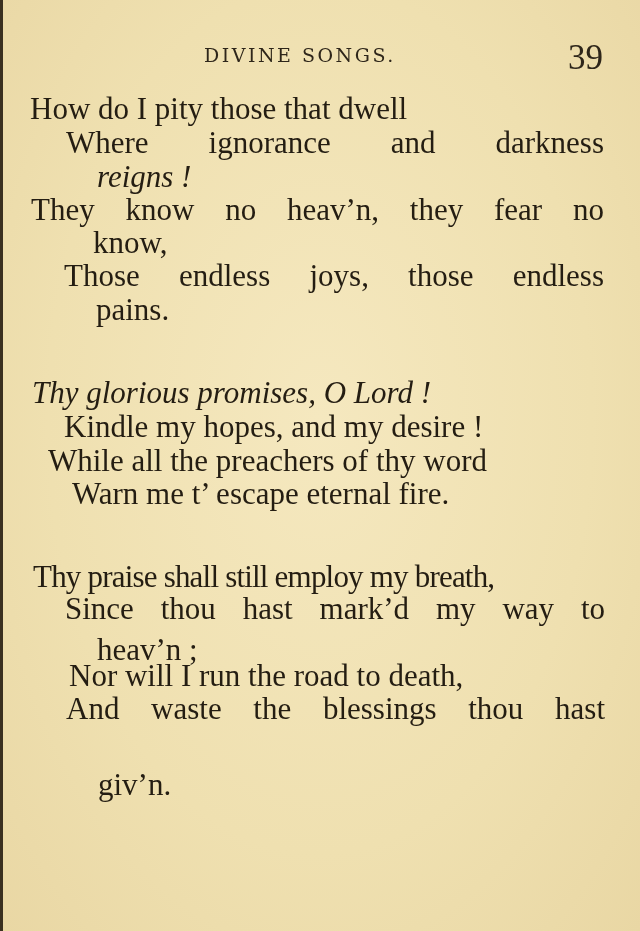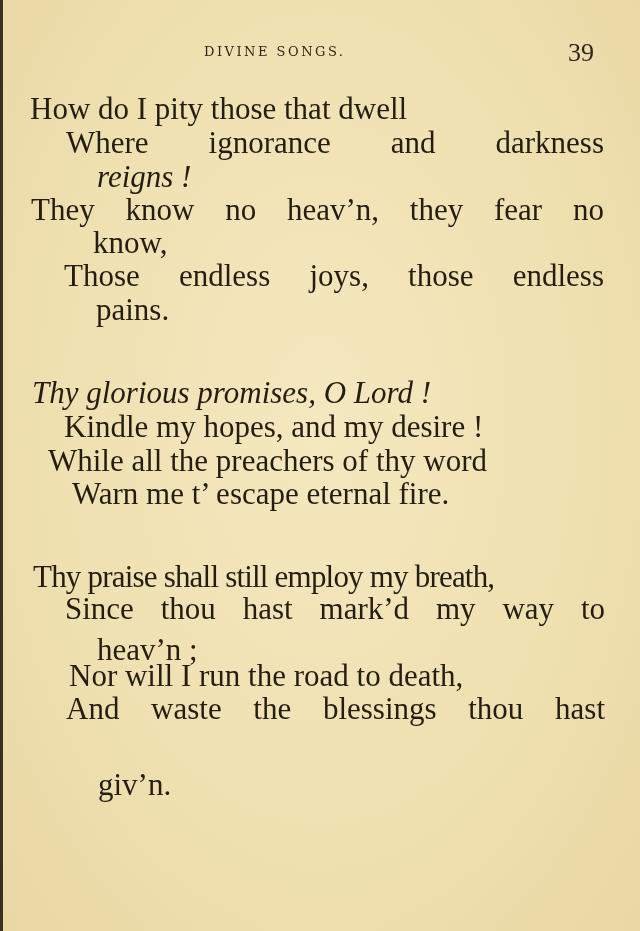--- a/index.html
+++ b/index.html
@@ -13,27 +13,27 @@
     }
     .left-edge {
       position: absolute; left: 0; top: 0; width: 3px; height: 931px;
       background: #3a3020;
     }
     .running-head {
       position: absolute; top: 38px; left: 0; width: 640px; height: 36px;
     }
     .head-title {
       position: absolute; left: 204px; top: 6px;
-      font-size: 13px; letter-spacing: 2.5px;
+      font-size: 19px; letter-spacing: 2.5px;
       font-family: "DejaVu Serif", serif;
       color: #2e261a;
     }
     .page-number {
       position: absolute; left: 568px; top: 0px;
-      font-size: 26px;
+      font-size: 35px;
       font-family: "Liberation Serif", serif;
       color: #2e261a;
     }
     .poem { position: absolute; left: 0; top: 0; width: 640px; }
     .line {
       position: absolute; white-space: nowrap;
       font-family: "Liberation Serif", serif;
       font-size: 31px; line-height: 34px;
       color: #241d12;
     }

